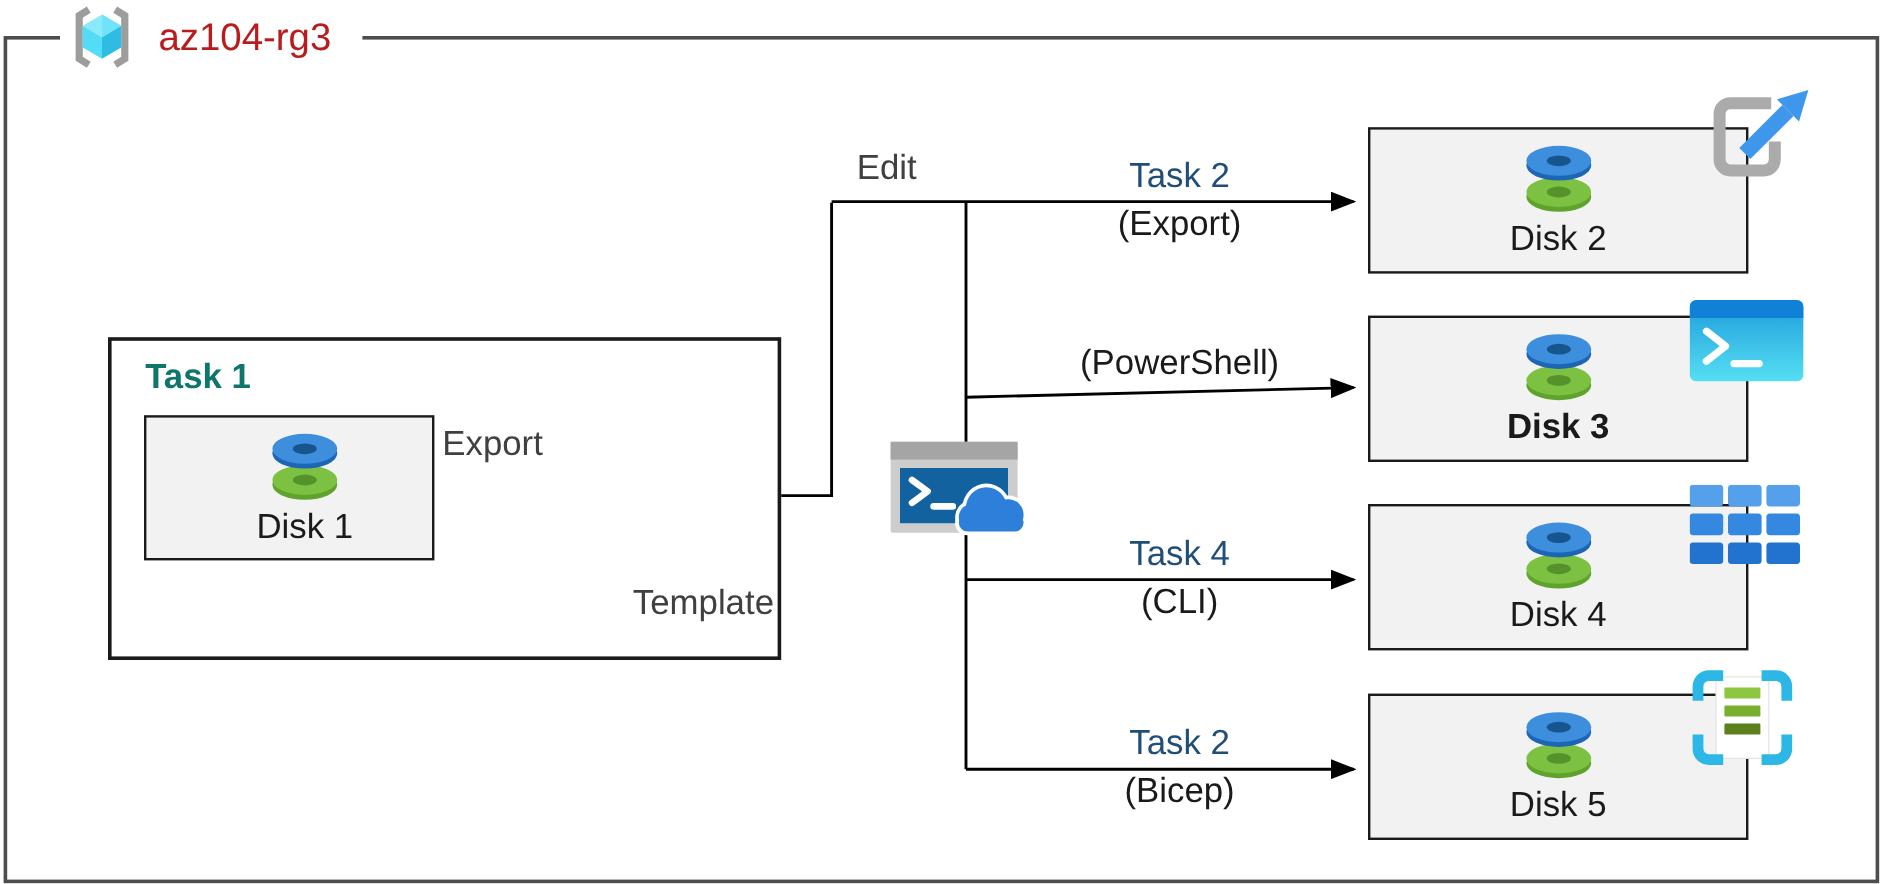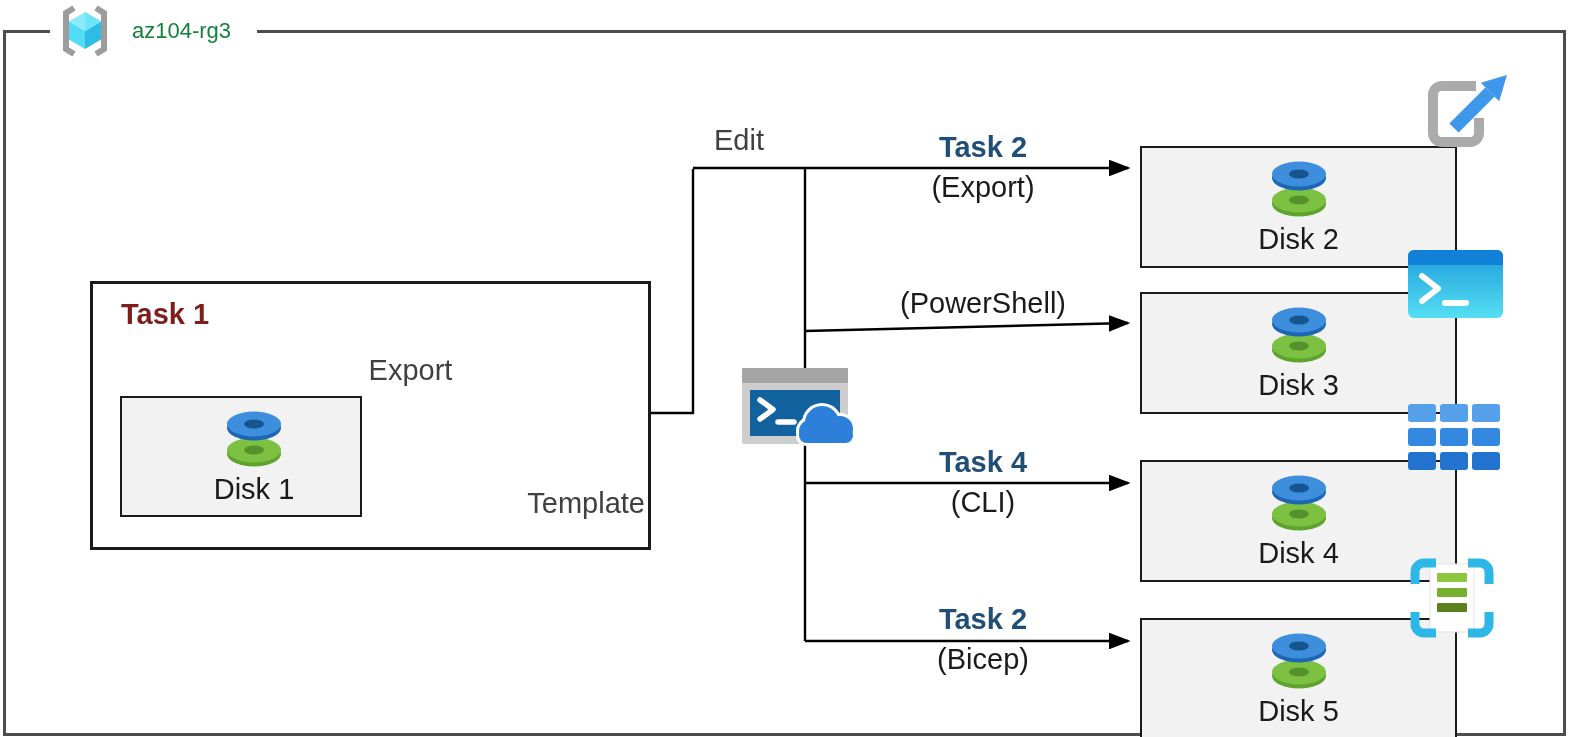--- a/index.html
+++ b/index.html
@@ -6,39 +6,39 @@
   body{
     width:1572px;height:737px;position:relative;background:#ffffff;
     font-family:"Liberation Sans",sans-serif;color:#1a1a1a;overflow:hidden;
   }
   .abs{position:absolute;}
 
   
   .rg-border{left:3px;top:30px;width:1557px;height:700px;border:3px solid #4d4d4d;z-index:0;}
   .rg-header{left:50px;top:1px;height:60px;display:flex;align-items:center;gap:16px;
              background:#ffffff;padding:0 26px 0 4px;z-index:5;}
-  .rg-title{font-size:22px;color:#15803d;white-space:nowrap;}
+  .rg-title{font-size:32px;color:#b91c1c;white-space:nowrap;}
 
   
   .overlay{left:0;top:0;z-index:1;}
 
   
   .task1-box{left:90px;top:281px;width:555px;height:263px;background:#ffffff;
              border:3px solid #1a1a1a;z-index:2;}
-  .task1-title{left:28px;top:14px;font-size:29px;font-weight:bold;color:#7f1d1d;}
+  .task1-title{left:28px;top:14px;font-size:29px;font-weight:bold;color:#0f766e;}
   .disk-card{background:#F2F2F2;border:2.5px solid #1a1a1a;display:flex;flex-direction:column;
-             align-items:center;justify-content:flex-start;padding-top:13px;box-sizing:border-box;z-index:2;margin-top:40px;}
+             align-items:center;justify-content:flex-start;padding-top:13px;box-sizing:border-box;z-index:2;}
   .disk-card .disk-label{font-size:29px;color:#1a1a1a;margin-top:4px;}
-  .disk1-card{left:27px;top:72px;width:242px;height:121px;padding-left:26px;}
+  .disk1-card{left:27px;top:62px;width:242px;height:121px;padding-left:26px;}
   .disk-box{left:1140px;width:317px;height:122px;}
 
   
   .plain-label{font-size:29px;color:#404040;z-index:4;white-space:nowrap;}
   .branch-label{left:833px;width:300px;text-align:center;z-index:4;}
-  .branch-label .task{font-size:29px;font-weight:bold;color:#1F4E79;line-height:42px;}
+  .branch-label .task{font-size:29px;font-weight:normal;color:#1F4E79;line-height:42px;}
   .branch-label .method{font-size:29px;color:#1a1a1a;line-height:38px;}
   .export-label{left:260px;top:70px;width:115px;text-align:center;}
   .template-caption{left:372px;top:203px;width:180px;text-align:right;}
 
   
   .json-icon{left:404px;top:53px;width:114px;height:140px;}
   .json-text{left:0;top:62px;width:100%;text-align:center;font-size:31px;font-weight:bold;color:#6FA3E8;}
 
   .tool-icon{z-index:3;}
 </style>
@@ -134,21 +134,21 @@
 </div>
 <svg class="abs tool-icon" style="left:1416px;top:70px;" width="96" height="88" viewBox="0 0 96 88">
   <path d="M60,16 H26 a9,9 0 0 0 -9,9 V63 a9,9 0 0 0 9,9 H54 a9,9 0 0 0 9,-9 V48" stroke="#ABABAB" stroke-width="10" fill="none"></path>
   <line x1="38" y1="58" x2="74" y2="22" stroke="#3E97EA" stroke-width="13"></line>
   <polygon points="91,5 83.2,31.2 64.8,12.8" fill="#3E97EA"></polygon>
 </svg>
 
 <div class="abs branch-label" style="top:284px;">
   <div class="method">(PowerShell)</div>
 </div>
-<div class="abs disk-card disk-box" style="top:252px;">
+<div class="abs disk-card disk-box" style="top:263px;font-weight:bold;">
   <svg width="64" height="58" viewBox="0 0 64 58">
     <ellipse cx="32" cy="43" rx="27" ry="12.5" fill="#5FA32C"></ellipse>
       <ellipse cx="32" cy="39" rx="27" ry="12.5" fill="#7CC142"></ellipse>
     <ellipse cx="32" cy="39" rx="10" ry="4.5" fill="#55922B"></ellipse>
       <ellipse cx="32" cy="17" rx="27" ry="12.5" fill="#1C66B5"></ellipse>
     <ellipse cx="32" cy="13" rx="27" ry="12.5" fill="#3E8EDE"></ellipse>
       <ellipse cx="32" cy="13" rx="10" ry="4.5" fill="#17558F"></ellipse>
   </svg>
   <div class="disk-label">Disk 3</div>
 </div>

